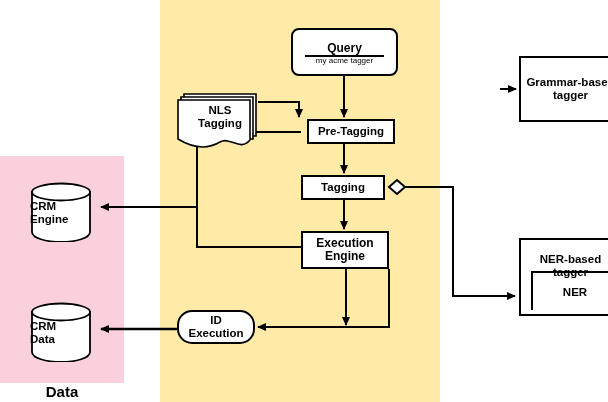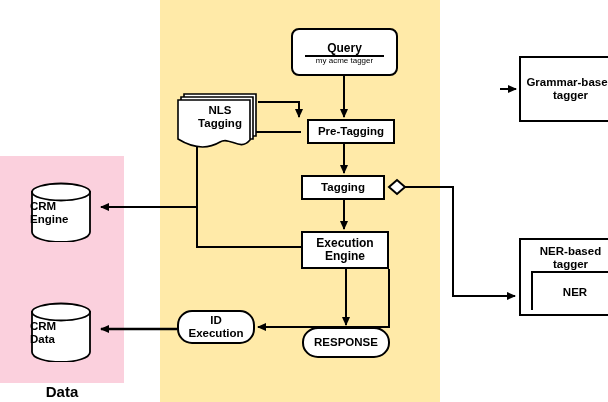--- a/index.html
+++ b/index.html
@@ -142,20 +142,21 @@
     font-size: 11.5px;
     flex-direction: column;
     justify-content: flex-start;
     padding-top: 5px;
     border-right: none;
   }
   #ner-tagger-label {
     font-size: 11.5px;
     font-weight: bold;
     line-height: 1.1;
+    margin-top: 8px;
   }
   #node-ner-inner {
     position: absolute;
     left: 531px;
     top: 271px;
     width: 86px;
     height: 39px;
     background: transparent;
     border: 2px solid #000;
     border-right: none;
@@ -279,23 +280,20 @@
   </div>
 
   <div class="node" id="node-execution">
     <span class="node-label"><span>Execution</span><br><span>Engine</span></span>
   </div>
 
   <div class="node" id="node-idresolution">
     <span class="node-label"><span>ID</span><br><span>Execution</span></span>
   </div>
 
-  <div class="node" id="node-response">
-    <span class="node-label">RESPONSE</span>
-  </div>
 
   <div class="node" id="node-grammar">
     <span class="node-label"><span>Grammar-based</span><br><span>tagger</span></span>
   </div>
 
   <div class="node" id="node-ner-tagger">
     <span id="ner-tagger-label"><span>NER-based</span><br><span>tagger</span></span>
   </div>
   <div id="node-ner-inner">
     <span>NER</span>

